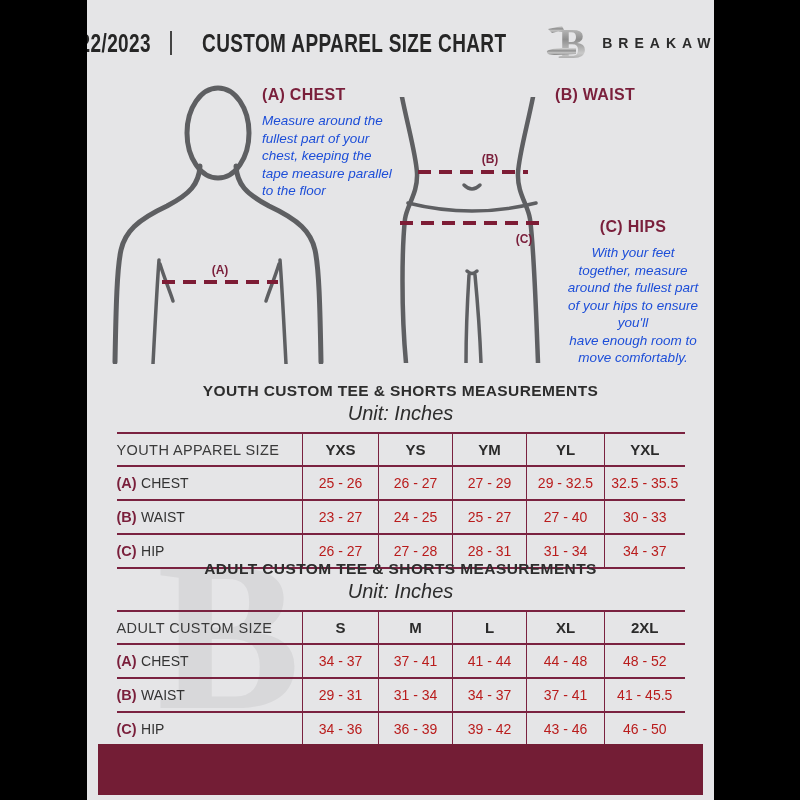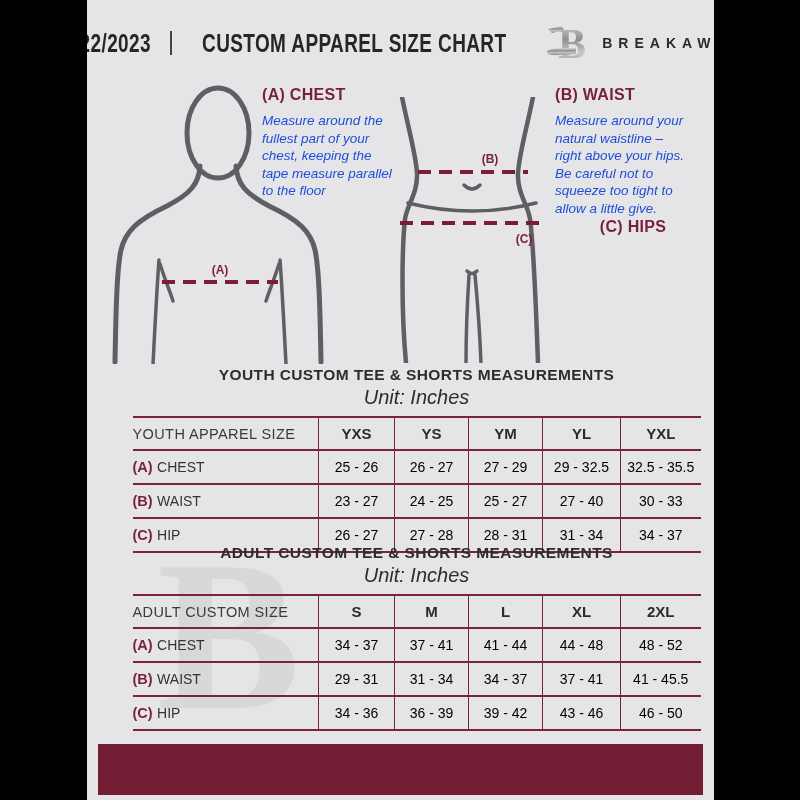--- a/index.html
+++ b/index.html
@@ -43,38 +43,38 @@
     color:#1d4ed8; white-space:pre-line;
   }
   .sec-chest { left:175px; top:86px; width:168px; }
   .sec-waist { left:468px; top:86px; width:154px; }
   .sec-hips  { left:468px; top:218px; width:156px;text-align:center; }
   
   .figure { position:absolute; z-index:1; }
   .fig-left  { left:21px;  top:84px; }
   .fig-right { left:299px; top:97px; }
   
-  .table-block { position:absolute; left:16px; width:100%; text-align:center; z-index:2; }
+  .table-block { position:absolute; left:0; width:100%; text-align:center; z-index:2;margin-top:16px; }
   .tb-youth { top:366px; }
   .tb-adult { top:544px; }
   .table-title { font-size:15.5px; font-weight:bold; color:#2d2d2d; letter-spacing:0.4px; }
   .table-subtitle { font-size:20px; font-style:italic; color:#2d2d2d; margin-top:2px; }
   table.size-table {
     margin:7px auto 0; width:568px; border-collapse:collapse; table-layout:fixed;
     border-top:2px solid #7a2240; border-bottom:2px solid #4c1d95;
   }
   table.size-table tr { border-bottom:2px solid #7a2240; }
   table.size-table td { padding:7px 0; vertical-align:middle; background:transparent; }
   td.vline { border-left:1.5px solid #7a2240;text-align:center; }
   td.first-col { text-align:left; padding-left:14px; }
   .size-label { font-size:14.5px; color:#3a3a3a; letter-spacing:0.4px; }
   .size-head { font-size:15px; font-weight:bold; color:#2b2b2b; }
   .row-prefix { font-size:14.5px; font-weight:bold; color:#7a1f3b; }
   .row-label  { font-size:14px; color:#333333; }
-  .cell-val   { font-size:14px; color:#000000; }
+  .cell-val   { font-size:14px; color:#b91c1c; }
   
   .watermark {
     position:absolute; left:70px; top:528px; z-index:0;
     font-family:"Liberation Serif", serif; font-weight:bold;
     font-size:215px; line-height:1; color:#d8d8da; user-select:none;
   }
   .footer-bar {
     position:absolute; left:11px; top:744px; width:605px; height:51px;
     background:#731d35; z-index:2;
   }
@@ -147,29 +147,30 @@
   <div class="section sec-chest">
     <div class="section-heading">(A) CHEST</div>
     <div class="section-body">Measure around the
 fullest part of your
 chest, keeping the
 tape measure parallel
 to the floor</div>
   </div>
   <div class="section sec-waist">
     <div class="section-heading">(B) WAIST</div>
-    <div class="section-body">Measure around your
-natural waistline –
-right above your hips.
-Be careful not to
-squeeze too tight to
-allow a little give.</div>
   </div>
   <div class="section sec-hips">
     <div class="section-heading">(C) HIPS</div>
+    <div class="section-body">With your feet
+together, measure
+around the fullest part
+of your hips to ensure
+you'll
+have enough room to
+move comfortably.</div>
   </div>
 
   <div class="watermark">B</div>
 
   <div class="table-block tb-youth">
     <div class="table-title">YOUTH CUSTOM TEE &amp; SHORTS MEASUREMENTS</div>
     <div class="table-subtitle">Unit: Inches</div>
     <table class="size-table">
       <colgroup>
           <col style="width:186px">

